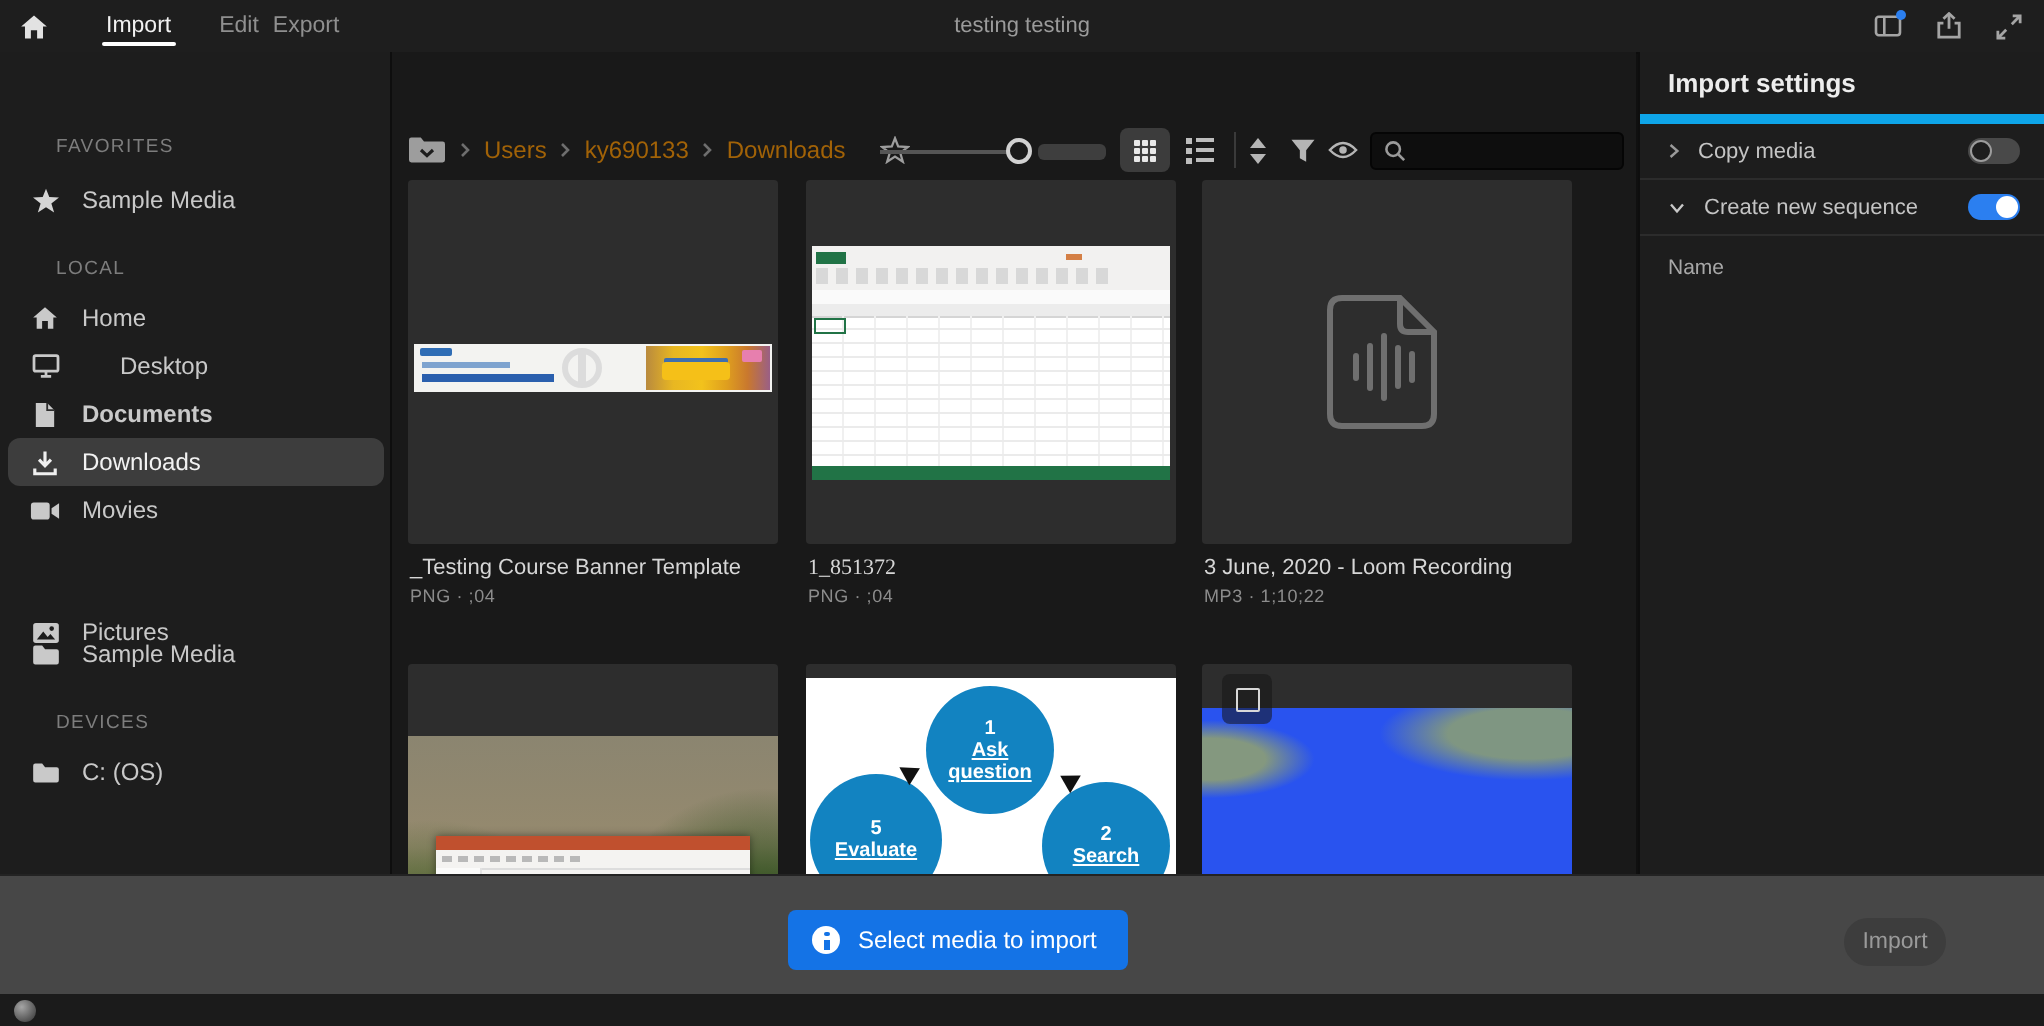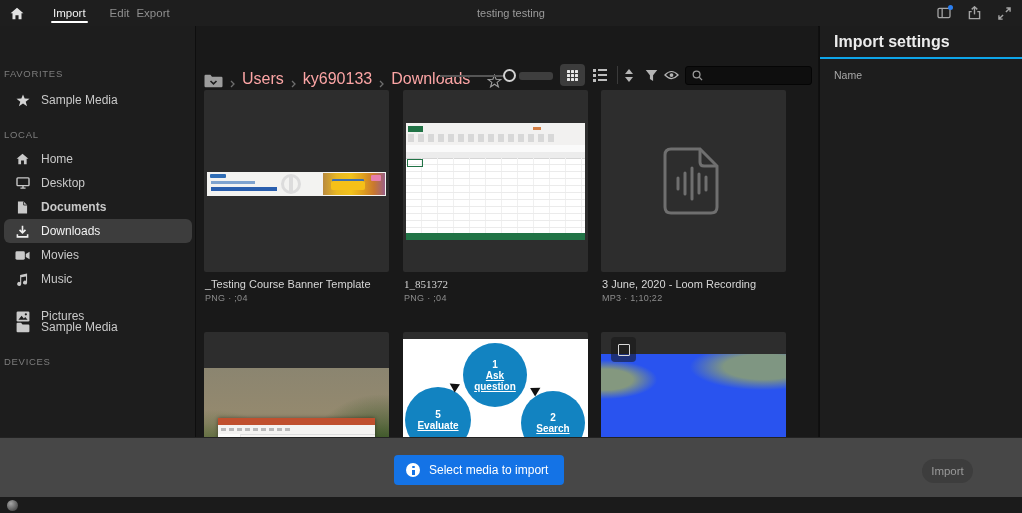--- a/index.html
+++ b/index.html
@@ -15,31 +15,31 @@
   .tab.t-import{margin-left:27px;}.tab.t-edit{margin-left:20px;}.tab.t-export{margin-left:3px;}
   .tab.active{color:#f1f1f1;}
   .tab.active::after{content:"";position:absolute;left:0;right:0;bottom:3px;height:2px;background:#ffffff;border-radius:1px;}
   .topbar-title{position:absolute;left:50%;transform:translateX(-50%);font-size:11px;color:#9b9b9b;white-space:nowrap;}
   .topbar-right{position:absolute;right:11px;top:0;height:26px;display:flex;align-items:center;gap:17px;}
   .tb-ic{position:relative;display:flex;align-items:center;}
   .ws-dot{position:absolute;right:-2px;top:-2px;width:5px;height:5px;border-radius:50%;background:#2b7ff0;}
 
   
   .sidebar{position:absolute;left:0;top:26px;width:195px;bottom:76px;background:#1d1d1d;border-right:1px solid #0e0e0e;}
-  .side-label{position:absolute;left:4px;font-size:9.5px;color:#7d7d7d;letter-spacing:.7px;}
+  .side-label{position:absolute;left:28px;font-size:9.5px;color:#7d7d7d;letter-spacing:.7px;}
   .side-item{position:absolute;left:4px;right:3px;height:24px;display:flex;align-items:center;
              border-radius:6px;color:#c9c9c9;font-size:12px;cursor:default;}
   .side-item .ic{width:17px;margin-left:10px;margin-right:10px;display:flex;justify-content:center;align-items:center;}
   .side-item.selected{background:#3d3d3d;color:#f2f2f2;}
 
   
   .main{position:absolute;left:196px;top:26px;width:622px;bottom:76px;background:#191919;overflow:hidden;}
 
-  .crumbs{position:absolute;left:8px;top:36px;height:26px;display:flex;align-items:flex-end;gap:7px;
-          font-size:16px;color:#fca5a5;}
+  .crumbs{position:absolute;left:8px;top:36px;height:26px;display:flex;align-items:center;gap:7px;
+          font-size:12px;color:#a16207;}
   .crumb-star{margin-left:10px;display:flex;align-items:center;}
 
   .slider{position:absolute;left:244px;top:43px;width:113px;height:13px;}
   .slider .trk-l{position:absolute;left:0;top:6px;width:66px;height:2px;background:#555555;}
   .slider .handle{position:absolute;left:63px;top:0;width:13px;height:13px;border:2px solid #d2d2d2;
                   border-radius:50%;background:#1a1a1a;box-sizing:border-box;}
   .slider .trk-r{position:absolute;left:79px;top:3px;width:34px;height:8px;background:#3e3e3e;border-radius:3px;}
 
   .viewbtn{position:absolute;top:38px;width:25px;height:22px;border-radius:4px;display:flex;align-items:center;justify-content:center;}
   .viewbtn.active{background:#3c3c3c;}
@@ -125,22 +125,22 @@
                  radial-gradient(ellipse 95px 30px at 88% 8%,#7f9682 0 42%,rgba(127,150,130,0) 78%),
                  radial-gradient(ellipse 70px 26px at 2% 16%,#84987f 0 40%,rgba(132,152,127,0) 75%),
                  radial-gradient(ellipse 60px 22px at 96% 98%,#6fae8f 0 40%,rgba(111,174,143,0) 75%),
                  #2953ef;}
   .ncheck{position:absolute;left:10px;top:5px;width:25px;height:25px;background:rgba(22,22,22,.55);border-radius:4px;
       display:flex;align-items:center;justify-content:center;}
   .ncheck::before{content:"";width:10px;height:10px;border:1.5px solid #d8d8d8;border-radius:1px;}
 
   
   .rpanel{position:absolute;right:0;top:26px;width:203px;bottom:76px;background:#1d1d1d;border-left:1px solid #0e0e0e;box-sizing:border-box;}
-  .rp-header{height:31px;display:flex;align-items:center;padding-left:14px;font-size:16px;font-weight:bold;
-             color:#ededed;border-bottom:2px solid #0ea5e9;}
+  .rp-header{height:31px;display:flex;align-items:center;padding-left:14px;font-size:13px;font-weight:bold;
+             color:#ededed;border-bottom:5px solid #0ea5e9;}
   .rp-row{height:27px;border-bottom:1px solid #2c2c2c;display:flex;align-items:center;padding:0 12px 0 14px;
           color:#c4c4c4;font-size:11px;}
   .rp-row .lbl{margin-left:9px;}
   .toggle{margin-left:auto;width:26px;height:13px;border-radius:7px;position:relative;}
   .toggle.off{background:#494949;}
   .toggle.off .knob{position:absolute;left:1px;top:1px;width:11px;height:11px;border-radius:50%;
                     background:#1d1d1d;border:1.5px solid #9c9c9c;box-sizing:border-box;}
   .toggle.on{background:#2b7ff0;}
   .toggle.on .knob{position:absolute;right:1px;top:1px;width:11px;height:11px;border-radius:50%;background:#ffffff;}
   .rp-name-label{margin:10px 14px 5px;font-size:10.5px;color:#a8a8a8;}
@@ -212,21 +212,21 @@
   <div class="side-label" style="top:103px;">LOCAL</div>
 
   <div class="side-item" style="top:121px;">
     <span class="ic">
         <svg width="13" height="12" viewBox="0 0 16 15">
           <path d="M8 0.8 L15.4 7.2 H13.2 V14.2 H9.8 V9.4 H6.2 V14.2 H2.8 V7.2 H0.6 Z" fill="#c9c9c9"></path>
         </svg>
       </span>
     <span>Home</span>
   </div>
-  <div class="side-item" style="top:145px;">
+  <div class="side-item" style="top:145px;gap:19px;">
     <span class="ic">
         <svg width="14" height="12" viewBox="0 0 16 14">
           <rect x="1" y="1" width="14" height="9" rx="1" fill="none" stroke="#c9c9c9" stroke-width="1.6"></rect>
           <path d="M5 13 H11 M8 10 V13" stroke="#c9c9c9" stroke-width="1.6"></path>
         </svg>
       </span>
     <span>Desktop</span>
   </div>
   <div class="side-item" style="top:169px;font-weight:bold;">
     <span class="ic">
@@ -247,28 +247,20 @@
     <span>Downloads</span>
   </div>
   <div class="side-item" style="top:217px;">
     <span class="ic">
         <svg width="15" height="11" viewBox="0 0 16 11">
           <rect x="0.5" y="1" width="10" height="9" rx="1.5" fill="#c9c9c9"></rect>
           <path d="M11.5 4 L15.5 1.4 V9.6 L11.5 7 Z" fill="#c9c9c9"></path>
         </svg>
       </span>
     <span>Movies</span>
-  </div>
-  <div class="side-item" style="top:241px;">
-    <span class="ic">
-        <svg width="11" height="13" viewBox="0 0 12 14">
-          <path d="M11 0.5 L3.4 2 V9.9 A2.2 2.2 0 1 0 4.6 11.8 V4.6 L9.8 3.6 V8.4 A2.2 2.2 0 1 0 11 10.3 Z" fill="#c9c9c9"></path>
-        </svg>
-      </span>
-    <span>Music</span>
   </div>
   <div class="side-item" style="top:278px;">
     <span class="ic">
         <svg width="14" height="11" viewBox="0 0 15 12">
           <rect x="0.5" y="0.5" width="14" height="11" rx="1.5" fill="#c9c9c9"></rect>
           <path d="M2.5 9.5 L6 5.2 L8.4 8.2 L9.9 6.6 L12.5 9.5 Z" fill="#1d1d1d"></path>
           <circle cx="10.6" cy="3.6" r="1.25" fill="#1d1d1d"></circle>
         </svg>
       </span>
     <span>Pictures</span>
@@ -277,20 +269,28 @@
     <span class="ic">
         <svg width="14" height="11" viewBox="0 0 15 12">
           <path d="M0.5 2 Q0.5 0.8 1.7 0.8 H5.4 L7 2.8 H13.3 Q14.5 2.8 14.5 4 V10 Q14.5 11.2 13.3 11.2 H1.7 Q0.5 11.2 0.5 10 Z" fill="#c9c9c9"></path>
         </svg>
       </span>
     <span>Sample Media</span>
   </div>
 
   <div class="side-label" style="top:330px;">DEVICES</div>
 
+  <div class="side-item" style="top:348px;">
+    <span class="ic">
+        <svg width="14" height="11" viewBox="0 0 15 12">
+          <path d="M0.5 2 Q0.5 0.8 1.7 0.8 H5.4 L7 2.8 H13.3 Q14.5 2.8 14.5 4 V10 Q14.5 11.2 13.3 11.2 H1.7 Q0.5 11.2 0.5 10 Z" fill="#c9c9c9"></path>
+        </svg>
+      </span>
+    <span>C: (OS)</span>
+  </div>
 </div>
 
 <div class="main">
 
   <div class="crumbs">
     <span style="display:flex;align-items:center;">
       <svg width="19" height="14" viewBox="0 0 19 14">
           <path d="M0.5 2 Q0.5 0.8 1.7 0.8 H6.4 L8 2.8 H17.3 Q18.5 2.8 18.5 4 V12 Q18.5 13.2 17.3 13.2 H1.7 Q0.5 13.2 0.5 12 Z" fill="#9d9d9d"></path>
           <path d="M6.5 7 L9.5 9.8 L12.5 7" stroke="#1d1d1d" stroke-width="1.6" fill="none"></path>
         </svg>
@@ -450,22 +450,40 @@
   </div>
   <div class="tile r2 c3">
     <div class="neuron"></div>
     <div class="ncheck"></div>
   </div>
 </div>
 
 <div class="rpanel">
   <div class="rp-header">Import settings</div>
 
-
-
+  <div class="rp-row">
+    <svg width="6" height="9" viewBox="0 0 7 9">
+        <path d="M1.5 1 L5.5 4.5 L1.5 8" stroke="#9a9a9a" stroke-width="1.4" fill="none"></path>
+      </svg>
+    <span class="lbl">Copy media</span>
+    <span class="toggle off">
+        <span class="knob"></span>
+      </span>
+  </div>
+
+
+  <div class="rp-row">
+    <svg width="9" height="6" viewBox="0 0 9 7">
+        <path d="M1 1.5 L4.5 5.5 L8 1.5" stroke="#c8c8c8" stroke-width="1.4" fill="none"></path>
+      </svg>
+    <span class="lbl">Create new sequence</span>
+    <span class="toggle on">
+        <span class="knob"></span>
+      </span>
+  </div>
 
   <div class="rp-name-label">Name</div>
 </div>
 
 <div class="bottombar">
   <div class="hint-btn">
     <span class="info-icon"></span>
     <span>Select media to import</span>
   </div>
   <div class="import-btn">Import</div>

